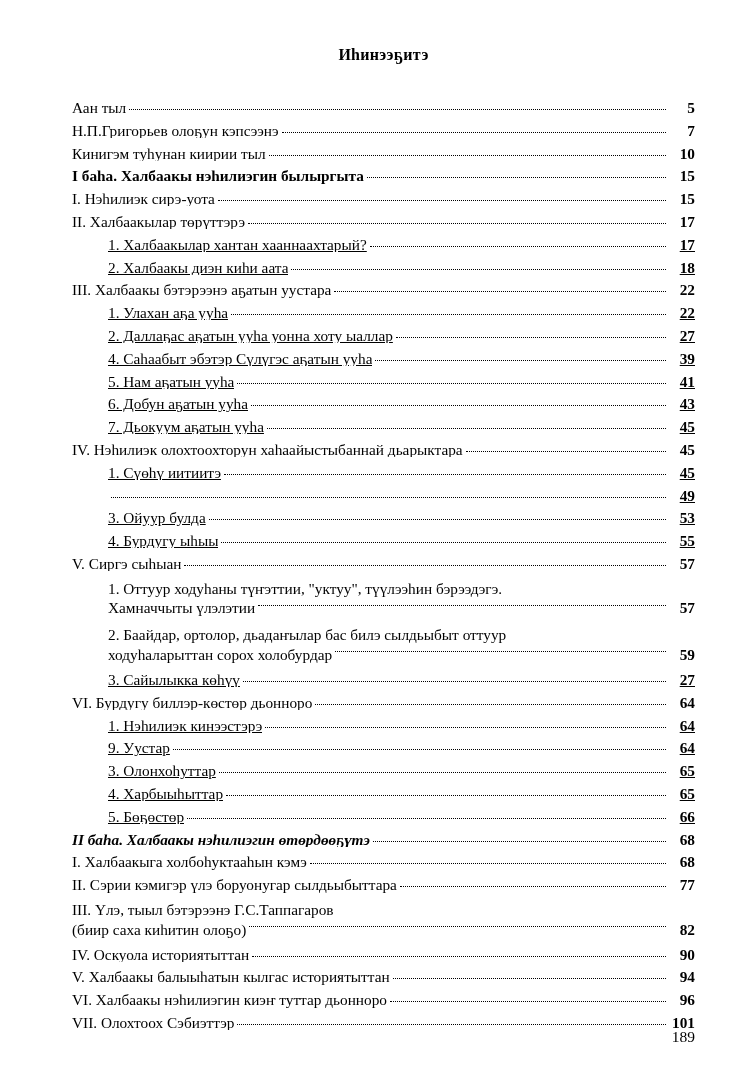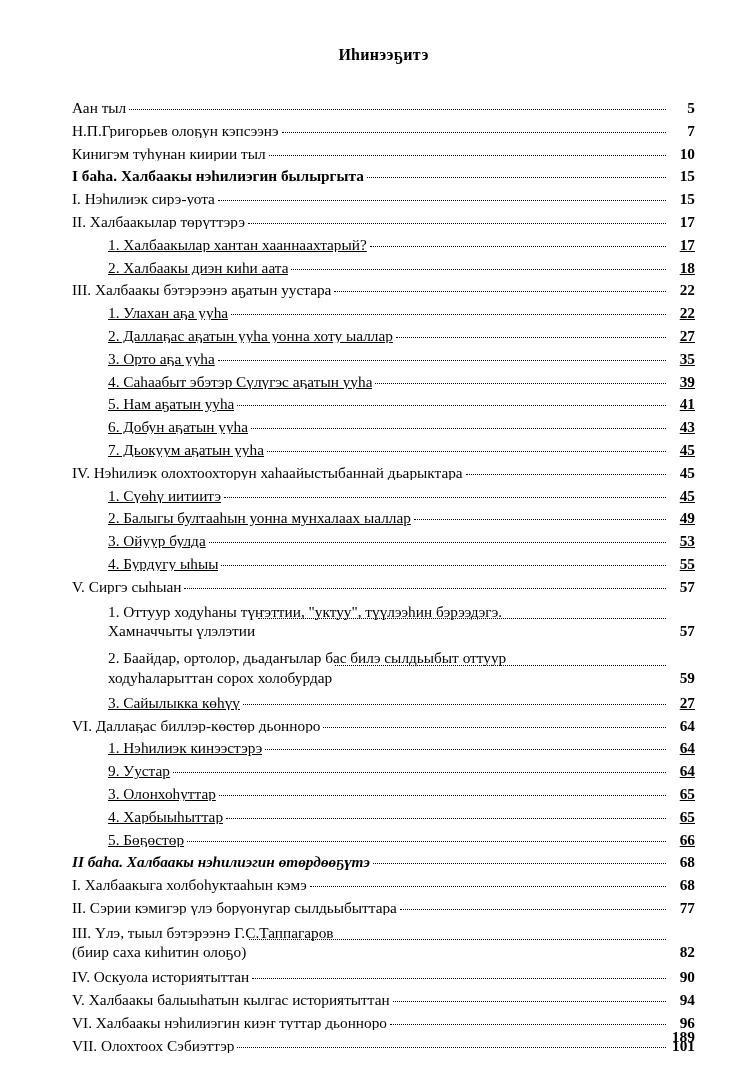--- a/index.html
+++ b/index.html
@@ -68,21 +68,21 @@
     font-size: 15.3px;
     line-height: 1.28;
     margin-bottom: 7.5px;
     white-space: normal;
   }
   .wrap-entry .firstline {
     display: block;
   }
   .wrap-entry .secondline {
     display: flex;
-    align-items: flex-start;
+    align-items: center;
   }
   .wrap-entry .secondline .label {
     flex: 0 1 auto;
   }
   .wrap-entry .secondline .dots {
     flex: 1 1 auto;
     margin: 0 3px;
     border-bottom: 1.6px dotted #000;
     position: relative;
     top: -3px;
@@ -94,21 +94,21 @@
     text-align: right;
     min-width: 26px;
   }
   .indent-hang {
     margin-left: 36px;
   }
   .folio {
     position: absolute;
     right: 60px;
     bottom: 30px;
-    font-weight: bold;
+    font-weight: normal;
     font-size: 15.5px;
   }
 </style>
 </head>
 <body>
 
 <div class="page">
 
   <div class="doc-title">Иһинээҕитэ</div>
 
@@ -173,25 +173,20 @@
       <span class="dots"></span>
       <span class="page-num">22</span>
     </div>
 
     <div class="toc-entry lvl-1">
       <span class="label">2. Даллаҕас аҕатын ууһа уонна хоту ыаллар</span>
       <span class="dots"></span>
       <span class="page-num">27</span>
     </div>
 
-    <div class="toc-entry lvl-1">
-      <span class="label">3. Орто аҕа ууһа</span>
-      <span class="dots"></span>
-      <span class="page-num">35</span>
-    </div>
 
     <div class="toc-entry lvl-1">
       <span class="label">4. Саһаабыт эбэтэр Сүлүгэс аҕатын ууһа</span>
       <span class="dots"></span>
       <span class="page-num">39</span>
     </div>
 
     <div class="toc-entry lvl-1">
       <span class="label">5. Нам аҕатын ууһа</span>
       <span class="dots"></span>
@@ -216,21 +211,20 @@
       <span class="page-num">45</span>
     </div>
 
     <div class="toc-entry lvl-1">
       <span class="label">1. Сүөһү иитиитэ</span>
       <span class="dots"></span>
       <span class="page-num">45</span>
     </div>
 
     <div class="toc-entry lvl-1">
-      <span class="label">2. Балыгы бултааһын уонна мунхалаах ыаллар</span>
       <span class="dots"></span>
       <span class="page-num">49</span>
     </div>
 
     <div class="toc-entry lvl-1">
       <span class="label">3. Ойуур булда</span>
       <span class="dots"></span>
       <span class="page-num">53</span>
     </div>
 
@@ -264,21 +258,21 @@
       </span>
     </div>
 
     <div class="toc-entry lvl-1">
       <span class="label">3.  Сайылыкка көһүү</span>
       <span class="dots"></span>
       <span class="page-num">27</span>
     </div>
 
     <div class="toc-entry lvl-0">
-      <span class="label">VI. Даллаҕас биллэр-көстөр дьонноро</span>
+      <span class="label">VI. Бурдугу биллэр-көстөр дьонноро</span>
       <span class="dots"></span>
       <span class="page-num">64</span>
     </div>
 
     <div class="toc-entry lvl-1">
       <span class="label">1. Нэһилиэк кинээстэрэ</span>
       <span class="dots"></span>
       <span class="page-num">64</span>
     </div>
 

